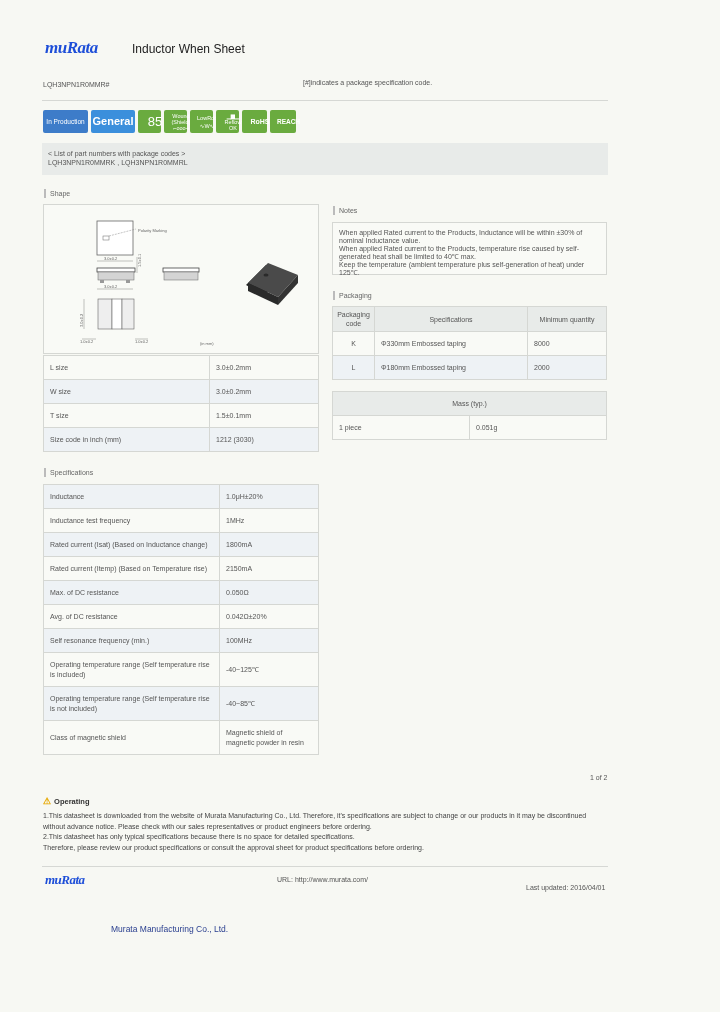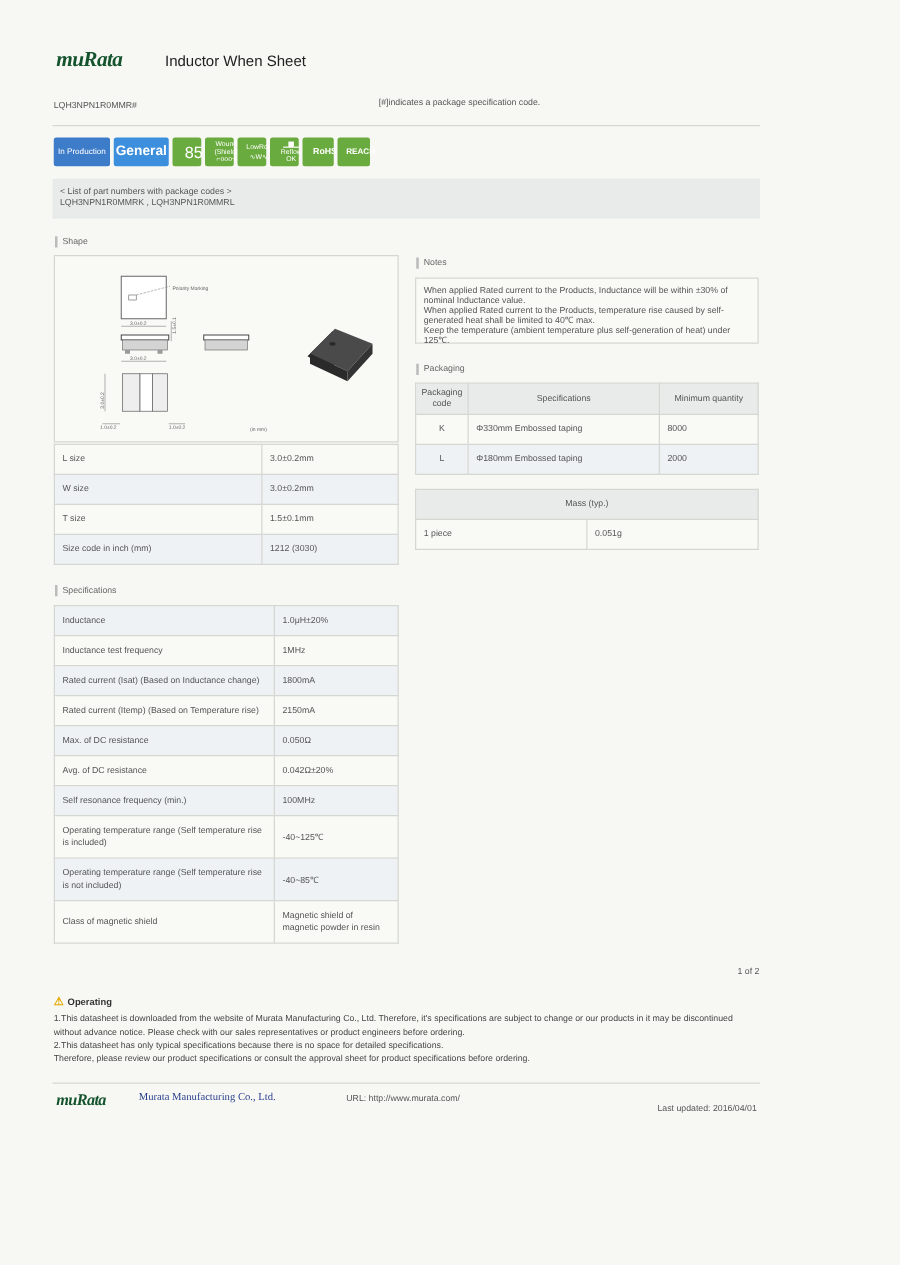--- a/index.html
+++ b/index.html
@@ -1,19 +1,19 @@
 <!DOCTYPE html>
 <html><head>
 <meta charset="utf-8">
 <style>
   * { box-sizing: border-box; margin: 0; padding: 0; }
   html, body { width: 720px; height: 1012px; background: #f7f8f3; }
   body { font-family: "Liberation Sans", sans-serif; color: #333; position: relative; overflow: hidden; }
   .abs { position: absolute; }
-  .logo { font-family: "Liberation Serif", serif; font-style: italic; font-weight: bold; color: #14532d; letter-spacing: -0.5px; }
+  .logo { font-family: "Liberation Serif", serif; font-style: italic; font-weight: bold; color: #1d4ed8; letter-spacing: -0.5px; }
   .title { font-size: 12px; color: #222; }
   .small { font-size: 7px; color: #555; }
   .hr { position: absolute; height: 1px; background: #d6d8d4; }
   .badges { display: flex; gap: 3px; }
   .badge { height: 23px; border-radius: 2px; color: #fff; display: flex; align-items: center; justify-content: center; font-size: 7px; text-align: center; line-height: 7px; }
   .b-prod { background: #3d7cc9; width: 45px; font-size: 6.5px; }
   .b-gen { background: #3b8fdc; width: 44px; font-size: 11px; font-weight: bold; }
   .b-green { background: #6aab3f; width: 23px; padding-left: 11px; }
   .b-85 { font-size: 13px; }
   .b-rohs { width: 25px; font-weight: bold; }
@@ -225,15 +225,15 @@
 </div>
 <div class="abs attn-text" style="left:43px;top:811px;width:570px;">
   <div>1.This datasheet is downloaded from the website of Murata Manufacturing Co., Ltd. Therefore, it's specifications are subject to change or our products in it may be discontinued</div>
   <div>without advance notice. Please check with our sales representatives or product engineers before ordering.</div>
   <div>2.This datasheet has only typical specifications because there is no space for detailed specifications.</div>
   <div>Therefore, please review our product specifications or consult the approval sheet for product specifications before ordering.</div>
 </div>
 
 <div class="hr" style="left:42px;top:866px;width:566px;"></div>
 <div class="abs logo" style="left:45px;top:872px;font-size:13px;">muRata</div>
-<div class="abs" style="left:111px;top:872px;font-size:8.5px;color:#2a3f8f;font-family:Liberation Serif, serif;">Murata Manufacturing Co., Ltd.</div>
+<div class="abs" style="left:111px;top:924px;font-size:8.5px;color:#2a3f8f;">Murata Manufacturing Co., Ltd.</div>
 <div class="abs small" style="left:277px;top:876px;">URL: http://www.murata.com/</div>
 <div class="abs small" style="left:526px;top:884px;">Last updated: 2016/04/01</div>
 
 </body></html>

